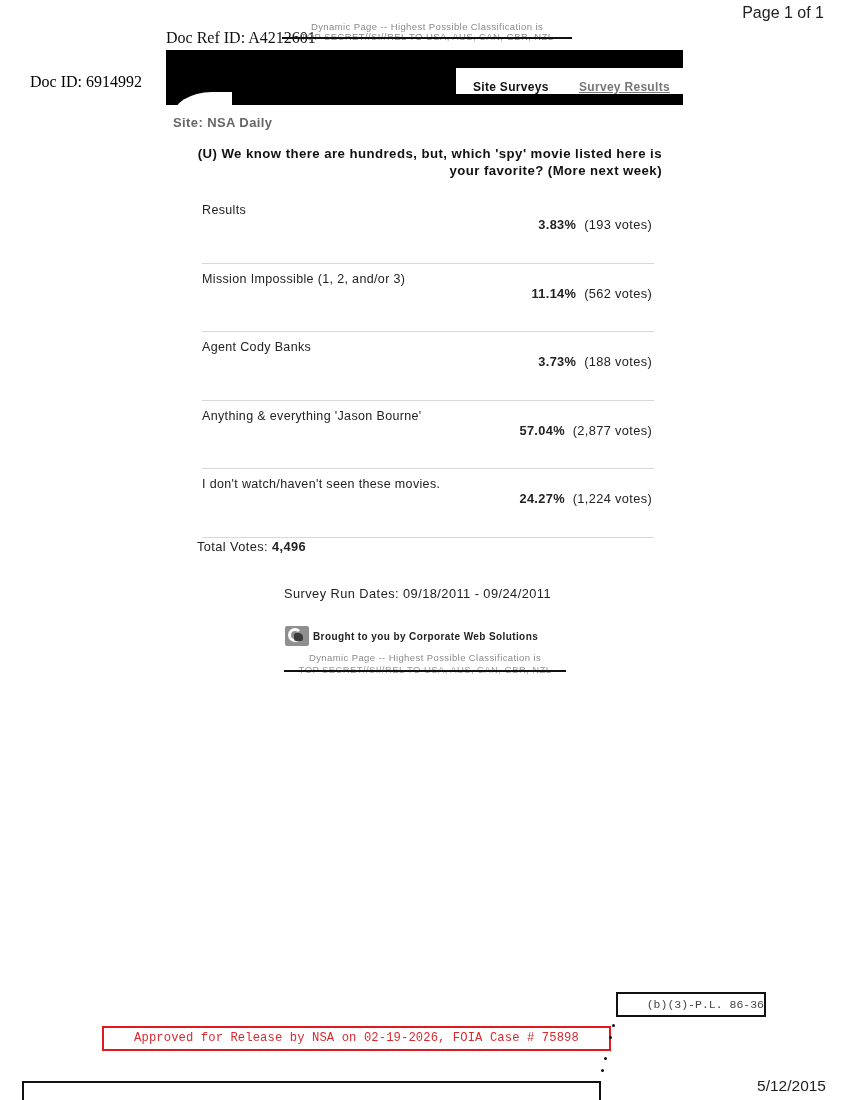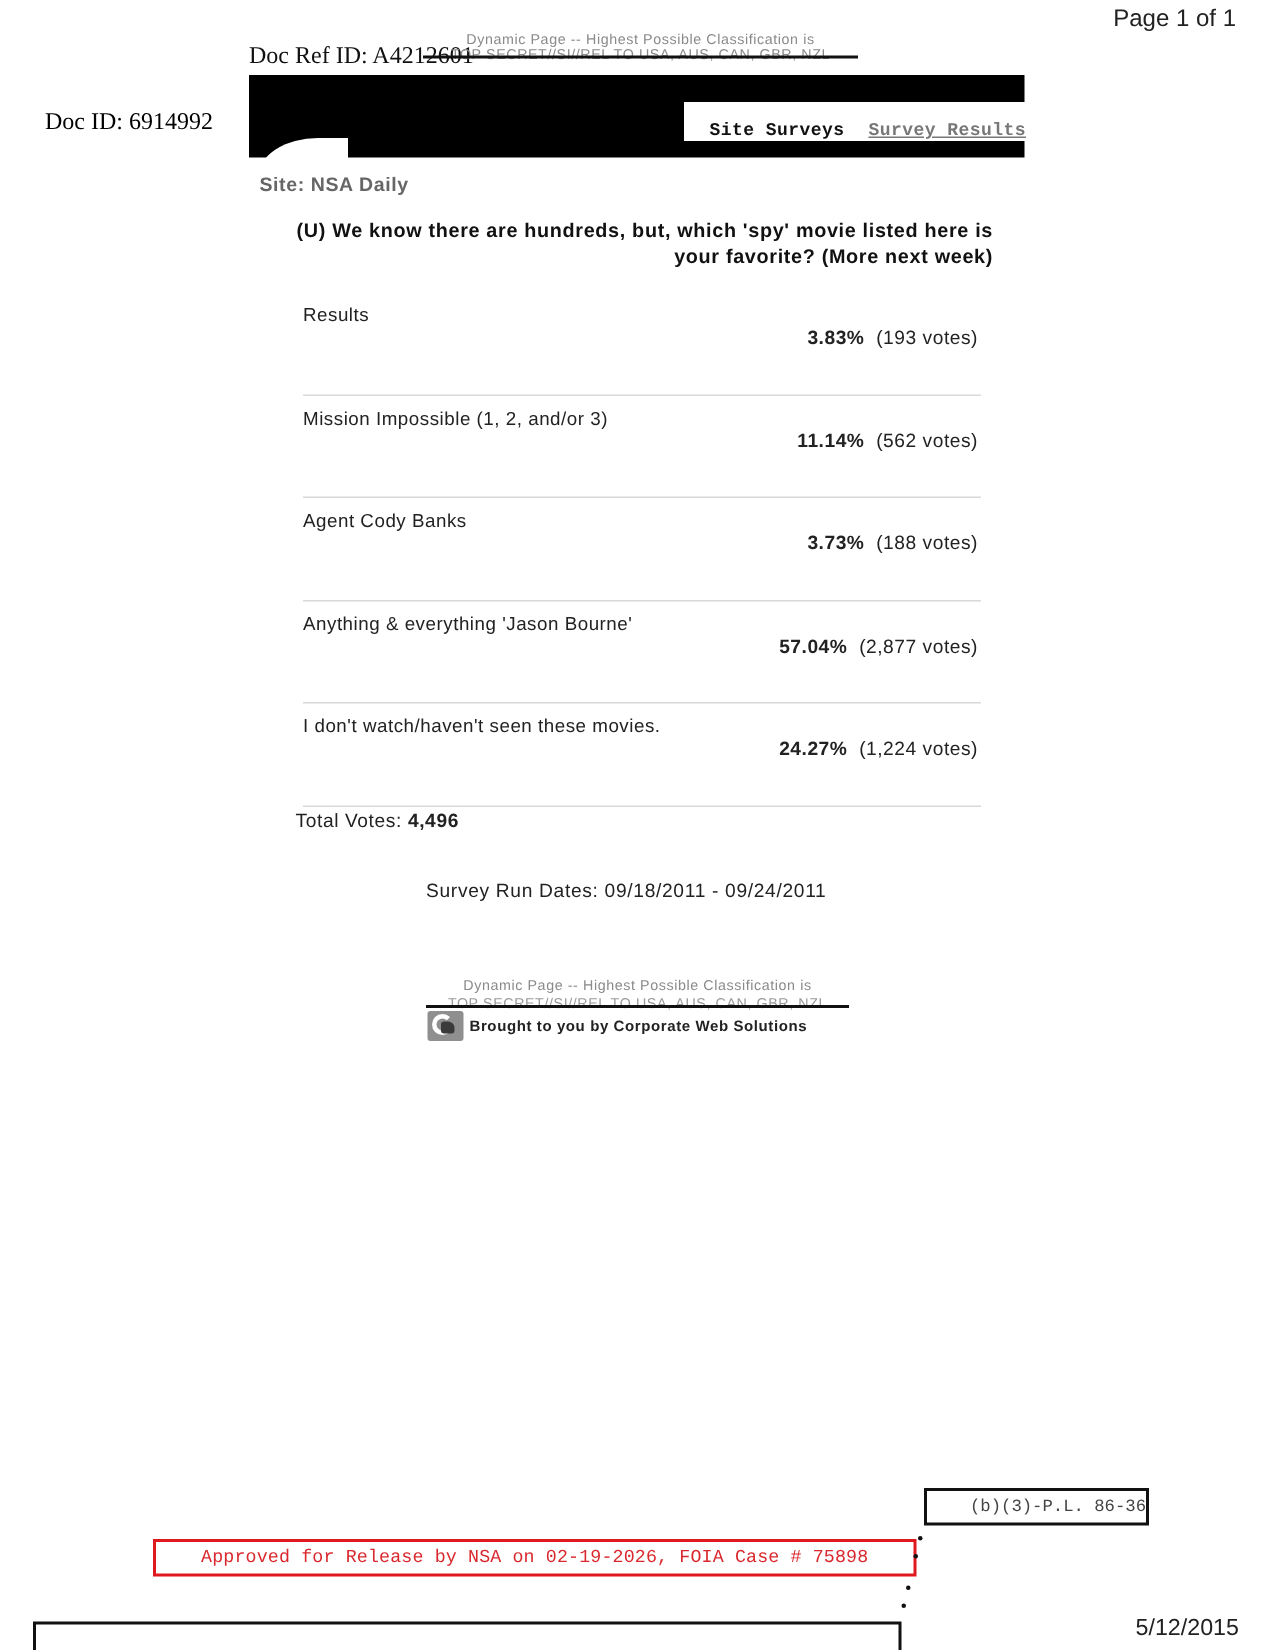--- a/index.html
+++ b/index.html
@@ -18,41 +18,41 @@
     
     .class-top { left: 282px; top: 22px; width: 290px; text-align: center; font-size: 9.5px; color: #8a8a8a; line-height: 10px; letter-spacing: 0.4px; }
     .class-top .l2 { position: relative; }
     .strike { position: absolute; left: 0; right: 0; top: 5px; height: 2px; background: #111; }
 
     
     .banner-left { left: 166px; top: 50px; width: 290px; height: 55px; background: #000; }
     .banner-curve { left: 172px; top: 92px; width: 60px; height: 30px; background: #fff; border-top-left-radius: 40px 26px; }
     .banner-top-right { left: 456px; top: 50px; width: 227px; height: 18px; background: #000; }
     .banner-bot-right { left: 456px; top: 94px; width: 227px; height: 11px; background: #000; }
-    .nav { left: 456px; top: 68px; width: 227px; height: 26px; font-family: Liberation Mono, monospace; }
+    .nav { left: 456px; top: 68px; width: 227px; height: 26px; }
     .nav-item { position: absolute; top: 12px; font-size: 12px; font-weight: bold; white-space: nowrap; letter-spacing: 0.3px; }
     .nav-site { left: 17px; color: #111; }
     .nav-results { left: 123px; color: #777; text-decoration: underline; font-weight: bold; cursor: pointer; }
 
     .site-label { left: 173px; top: 115px; font-size: 13px; font-weight: bold; color: #666; letter-spacing: 0.4px; }
     .question { left: 182px; top: 145px; width: 480px; font-size: 13.2px; font-weight: bold; color: #111; line-height: 17px; letter-spacing: 0.45px; text-align: right; }
 
     
     .results { left: 202px; top: 195px; width: 452px; }
     .result { position: relative; height: 67.5px; border-bottom: 1.5px solid #d8d8d8; }
     .result .label { position: absolute; left: 0; top: 8px; font-size: 12.5px; color: #222; letter-spacing: 0.35px; white-space: nowrap; }
     .result .stat { position: absolute; right: 2px; top: 22px; font-size: 12.8px; color: #222; letter-spacing: 0.35px; white-space: nowrap; }
     .result .pct { font-weight: bold; }
 
     .total { left: 197px; top: 539px; font-size: 12.8px; color: #222; letter-spacing: 0.4px; }
     .total b { font-weight: bold; }
 
     .run-dates { left: 284px; top: 586px; font-size: 12.8px; color: #222; letter-spacing: 0.45px; white-space: nowrap; }
 
-    .brought { left: 285px; top: 626px; height: 20px; display: flex; align-items: center; white-space: nowrap; margin-top: 48px; }
+    .brought { left: 285px; top: 626px; height: 20px; display: flex; align-items: center; white-space: nowrap; }
     .logo { width: 24px; height: 20px; background: #8f8f8f; border-radius: 2px; position: relative; margin-right: 4px; }
     .logo::before { content: ""; position: absolute; left: 3px; top: 2px; width: 14px; height: 14px; border: 3px solid #fff; border-right-color: transparent; border-radius: 50%; box-sizing: border-box; }
     .logo::after { content: ""; position: absolute; left: 9px; top: 7px; width: 9px; height: 8px; background: #3a3a3a; border-radius: 2px 50% 2px 2px; }
     .brought-text { font-size: 10px; font-weight: bold; color: #222; letter-spacing: 0.4px; }
 
     .class-bot { left: 284px; top: 652px; width: 282px; text-align: center; font-size: 9.5px; color: #8a8a8a; line-height: 12px; letter-spacing: 0.4px; }
     .class-bot .l2 { position: relative; color: #9a9a9a; }
     .class-bot .strike { top: 6px; }
 
     

